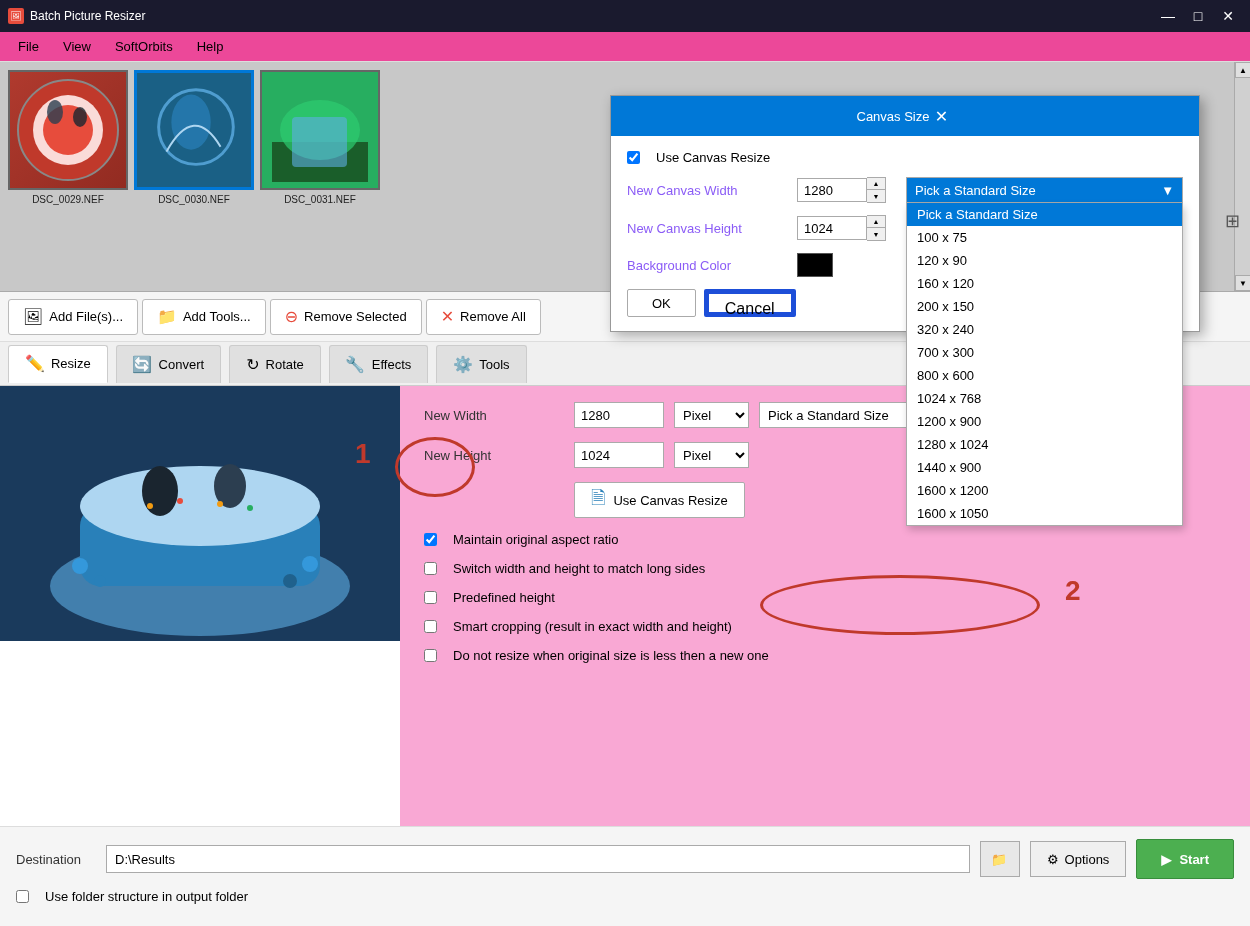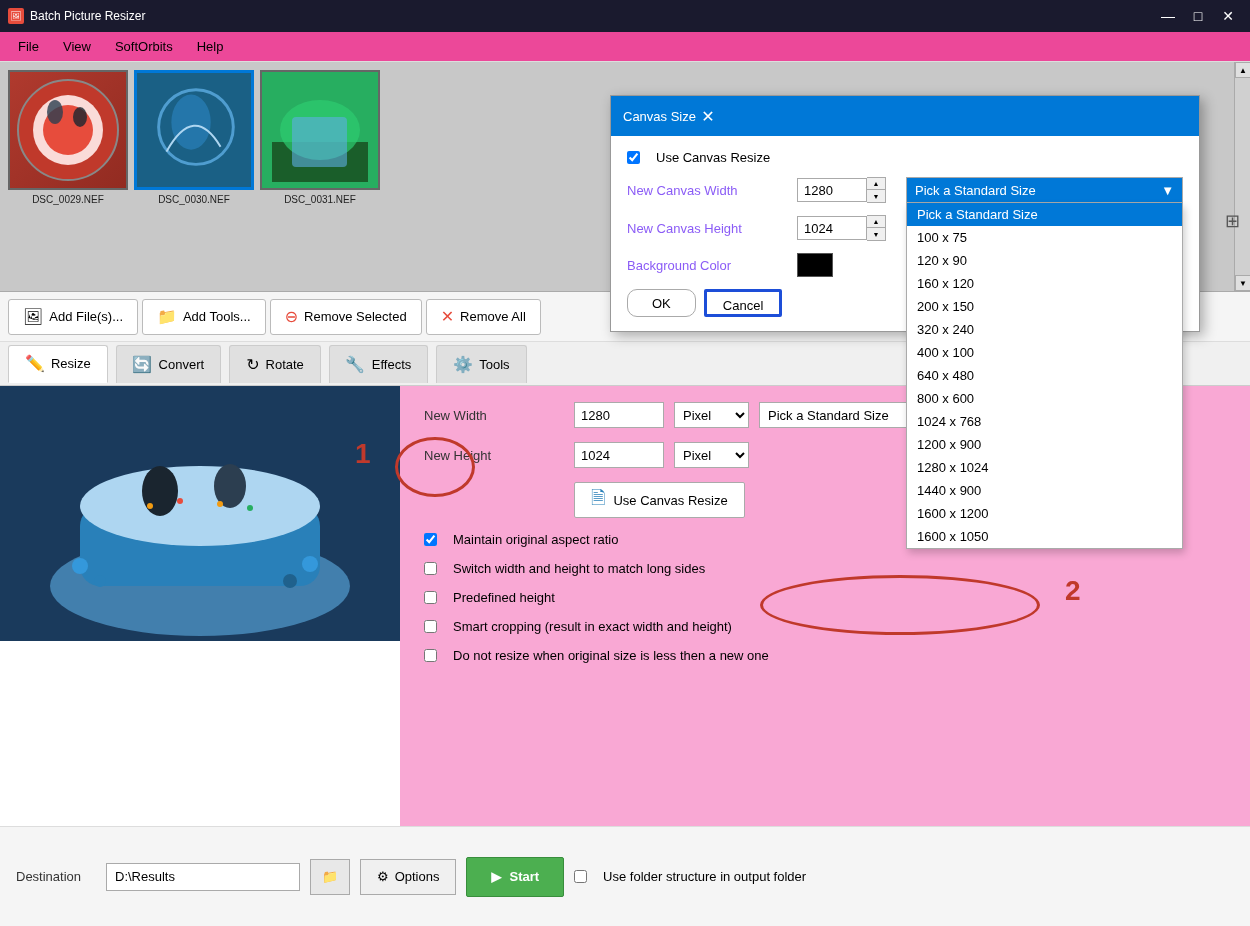--- a/index.html
+++ b/index.html
@@ -180,21 +180,21 @@
       border-radius: 2px;
     }
 
     
     .bottom-bar {
       height: 100px;
       background: #f5f5f5;
       border-top: 1px solid #ddd;
       padding: 12px 16px;
       display: flex;
-      flex-direction: row;
+      flex-direction: column;
       gap: 10px;
     }
     .dest-row {
       display: flex;
       align-items: center;
       gap: 10px;
     }
     .dest-label { width: 80px; color: #333; }
     .dest-input {
       flex: 1;
@@ -250,21 +250,21 @@
       background: white;
       border: 1px solid #999;
       box-shadow: 4px 4px 12px rgba(0,0,0,0.3);
       z-index: 200;
     }
     .dialog-title-bar {
       background: #0078d7;
       color: white;
       padding: 8px 12px;
       display: flex;
-      justify-content: flex-start;
+      justify-content: center;
       align-items: center;
       font-size: 13px;
     }
     .dialog-close-btn {
       background: none;
       border: none;
       color: white;
       font-size: 16px;
       cursor: pointer;
       width: 24px;
@@ -344,28 +344,28 @@
     }
     .dropdown-item.selected { background: #0078d7; color: white; }
 
     .dialog-ok-btn {
       padding: 6px 24px;
       background: white;
       border: 1px solid #aaa;
       cursor: pointer;
       font-size: 13px;
       height: 28px;
-      border-radius: 10px;
+      border-radius: 2px;
     }
     .dialog-cancel-btn {
       padding: 6px 16px;
       background: white;
-      border: 3px solid #1d4ed8;
-      cursor: pointer;
-      font-size: 13px;
+      border: 5px solid #1d4ed8;
+      cursor: pointer;
+      font-size: 16px;
       height: 28px;
       border-radius: 2px;
     }
 
     
     .annotation-1 {
       position: absolute;
       width: 80px;
       height: 60px;
       border: 3px solid #c0392b;
@@ -706,22 +706,21 @@
           <span>▼</span>
         </div>
 
         <div class="dropdown-list">
           <div class="dropdown-item selected">Pick a Standard Size</div>
           <div class="dropdown-item">100 x 75</div>
           <div class="dropdown-item">120 x 90</div>
           <div class="dropdown-item">160 x 120</div>
           <div class="dropdown-item">200 x 150</div>
           <div class="dropdown-item">320 x 240</div>
-          <div class="dropdown-item">400 x 100</div>
-          <div class="dropdown-item">640 x 480</div>
+          <div class="dropdown-item">700 x 300</div>
           <div class="dropdown-item">800 x 600</div>
           <div class="dropdown-item">1024 x 768</div>
           <div class="dropdown-item">1200 x 900</div>
           <div class="dropdown-item">1280 x 1024</div>
           <div class="dropdown-item">1440 x 900</div>
           <div class="dropdown-item">1600 x 1200</div>
           <div class="dropdown-item">1600 x 1050</div>
         </div>
       </div>
     </div>

